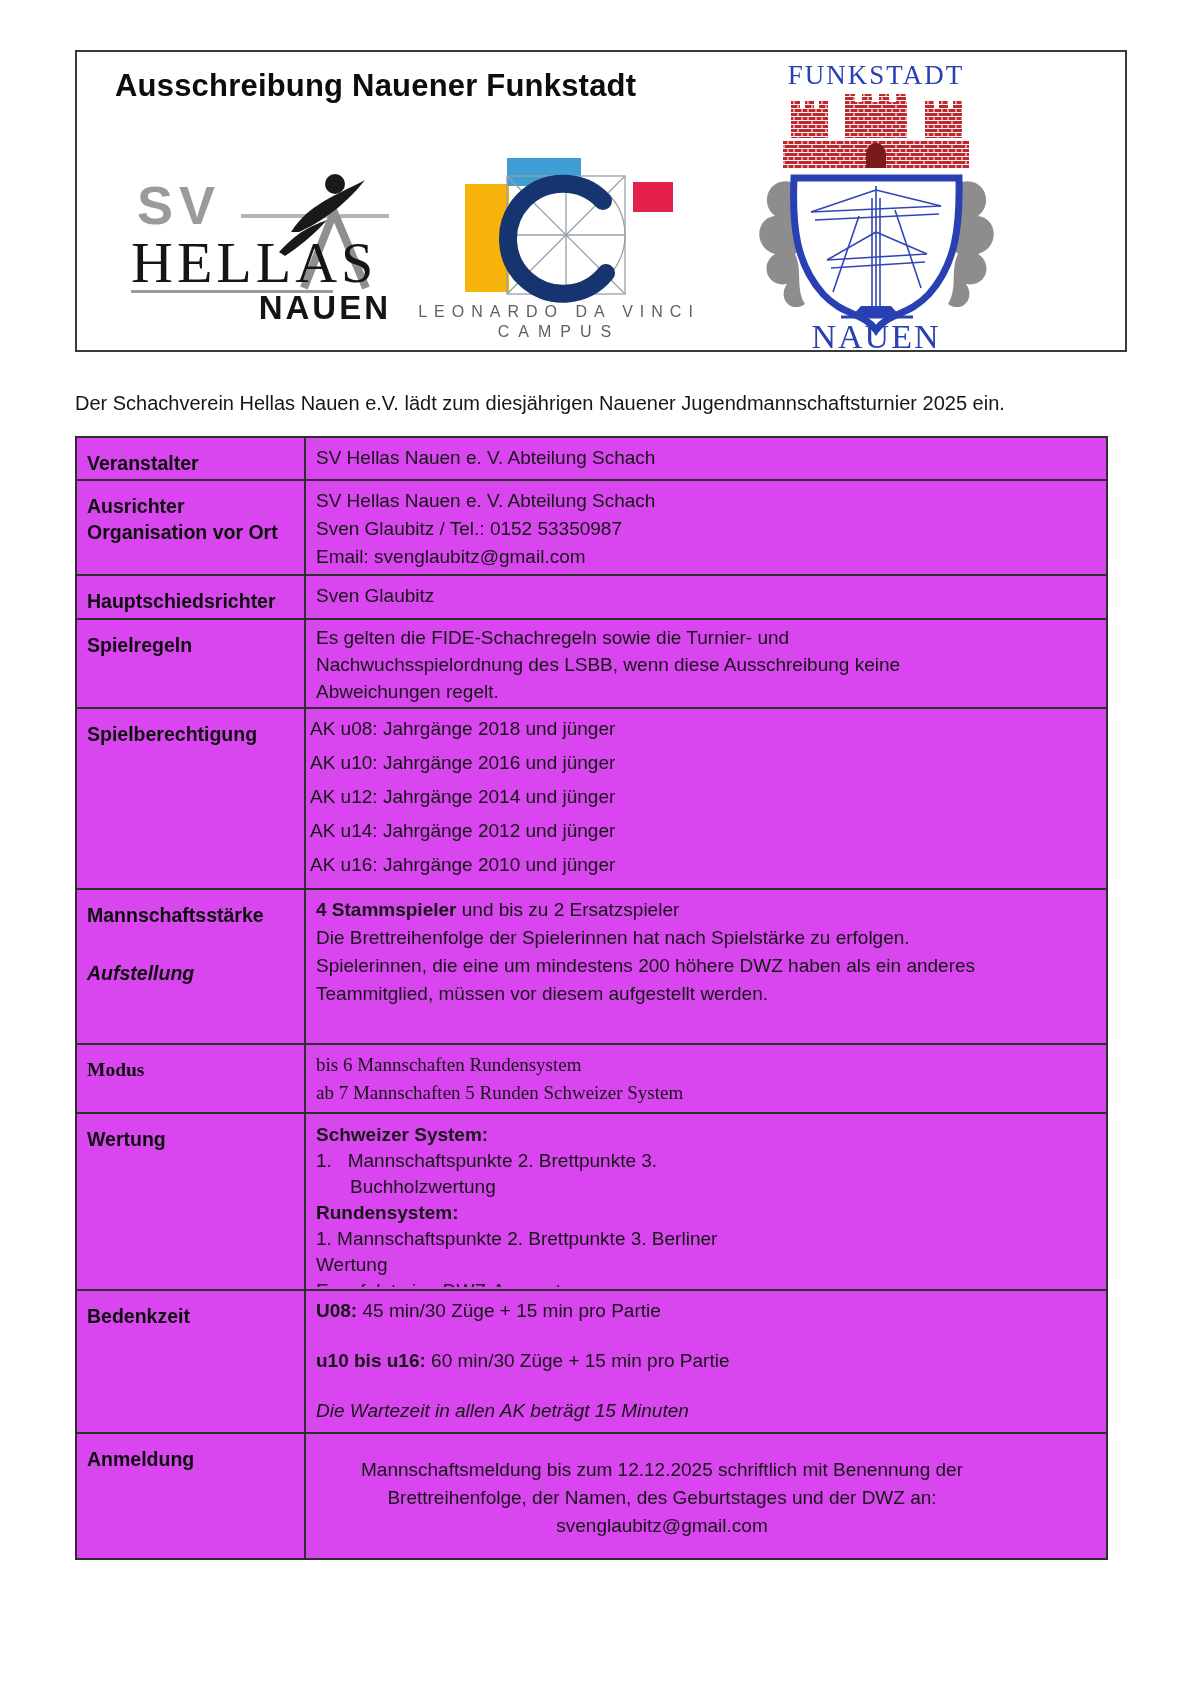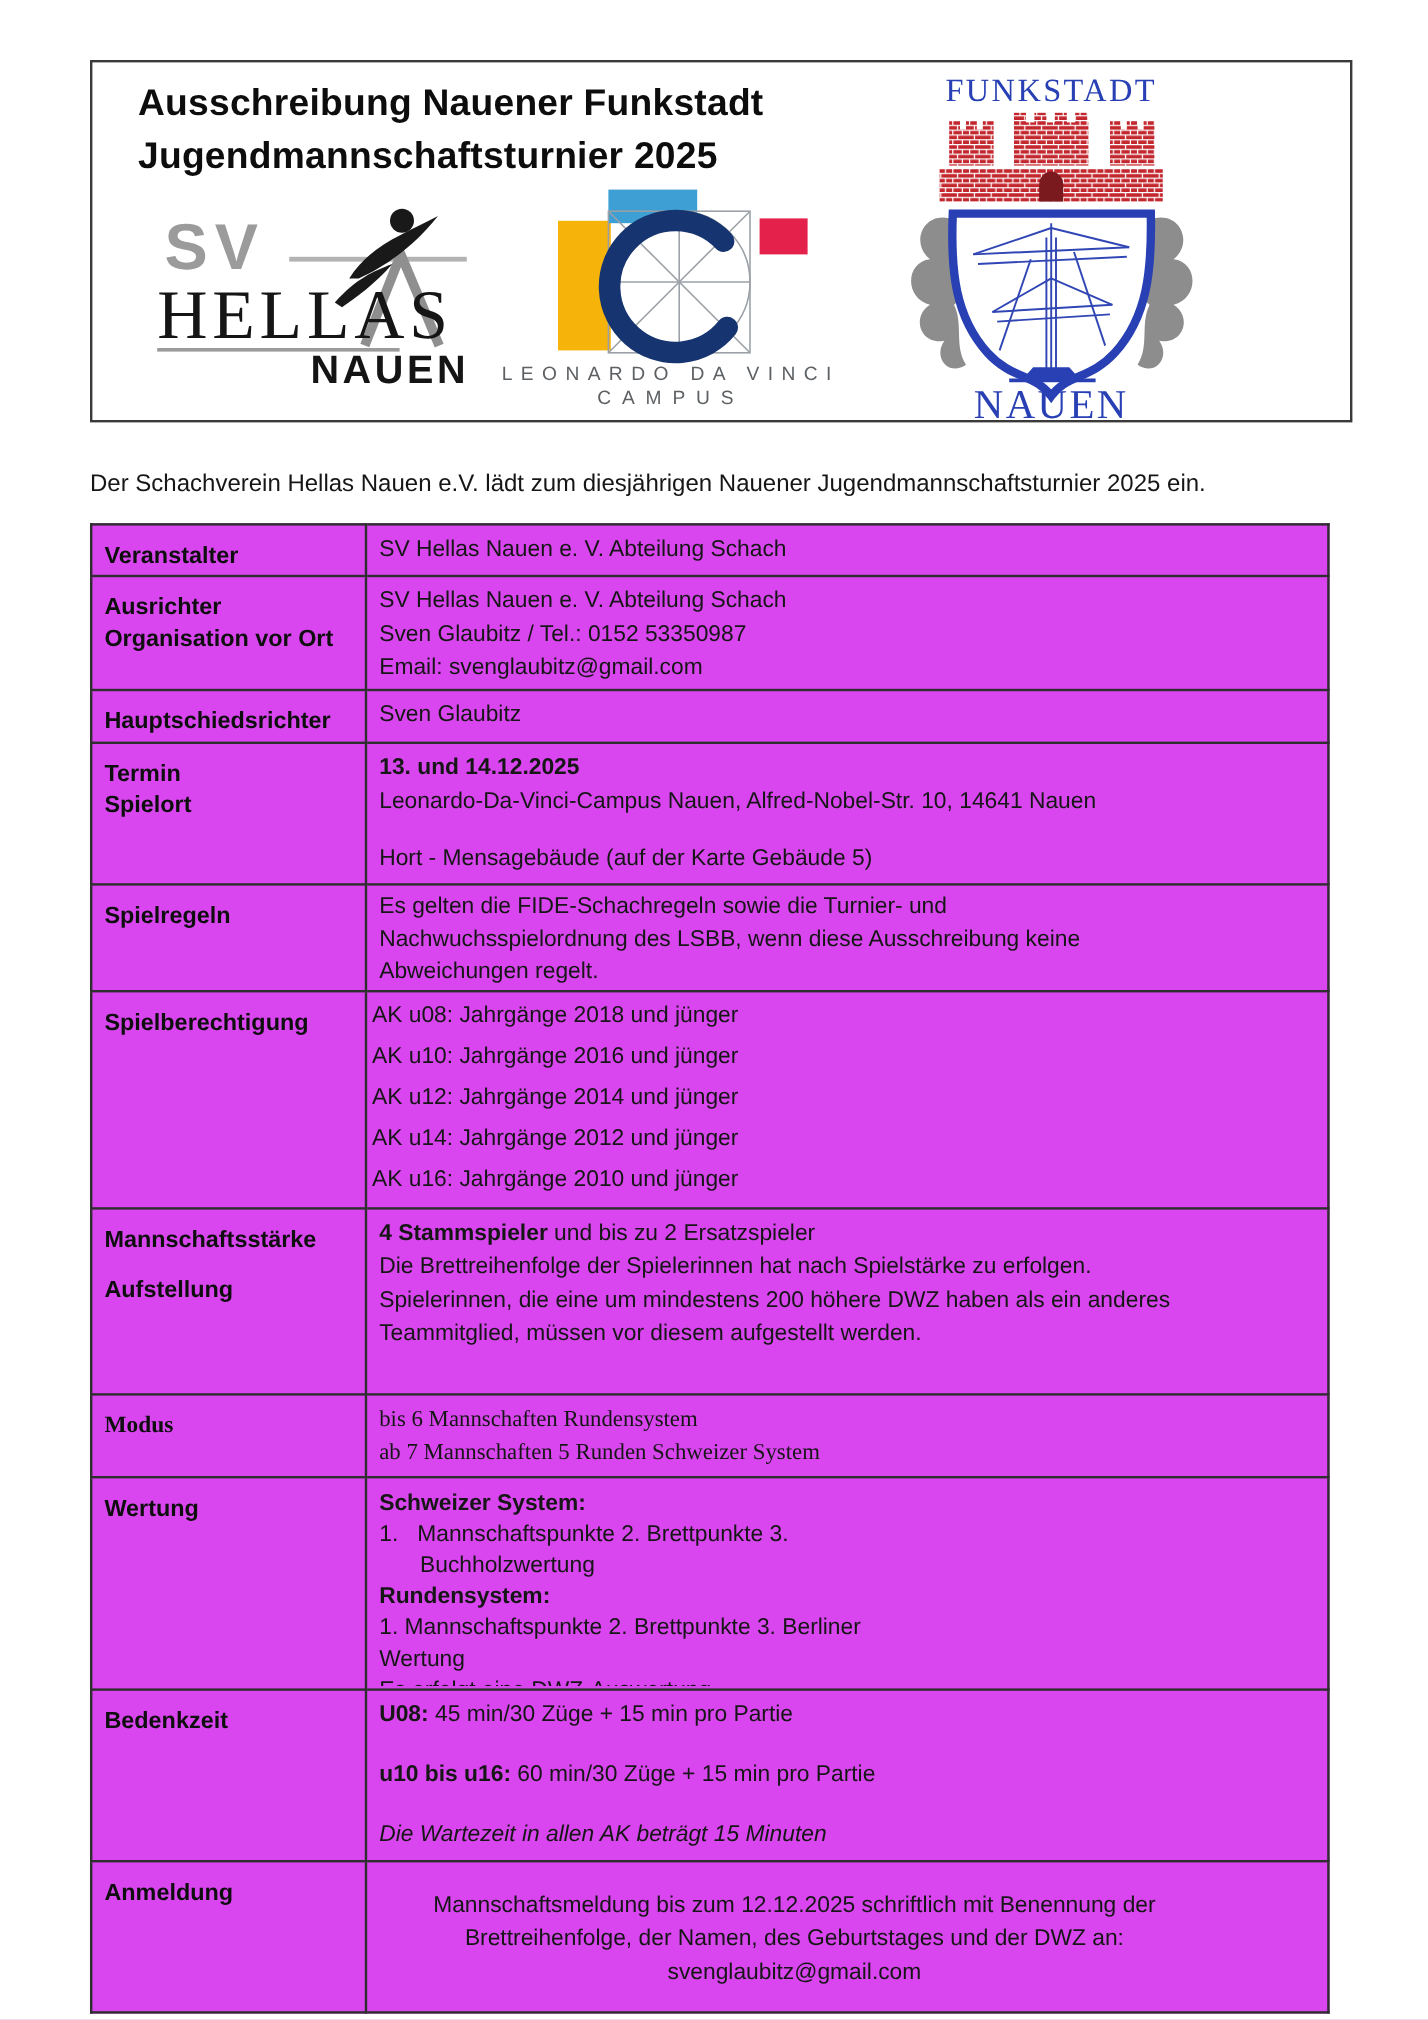--- a/index.html
+++ b/index.html
@@ -49,41 +49,40 @@
   .lbl-cell { padding: 12px 8px 0 10px; font-weight: bold; font-size: 19.5px; line-height: 26px; color:#0e0e0e; }
   .val-cell { padding: 6px 10px 2px 10px; font-size: 19px; line-height: 28px; color:#161616; }
   tr.r1  { height: 43px; }  tr.r2  { height: 95px; }  tr.r3  { height: 44px; }
   tr.r4  { height: 118px; } tr.r5  { height: 85px; }  tr.r6  { height: 181px; }
   tr.r7  { height: 155px; } tr.r8  { height: 69px; font-family: Liberation Serif, serif; }  tr.r9  { height: 171px; }
   tr.r10 { height: 143px; } tr.r11 { height: 101px; }
   .b { font-weight: bold; }
   .i { font-style: italic; }
   .mt20 { margin-top: 20px; }
   .mt22 { margin-top: 22px; }
-  .mt32 { margin-top: 16px; }
+  .mt32 { margin-top: 32px; font-style: italic; }
   .maxw600 { max-width: 600px; margin: 0; }
   .maxw660 { max-width: 660px; margin: 16px; text-align: center; }
   .maxw700 { max-width: 700px; margin: 0; }
   .ak-line { margin-bottom: 6px; }
   .pre { white-space: pre-wrap; }
   .indent34 { padding-left: 34px; }
   .r9 .val-cell { line-height: 26px; padding-top: 8px; }
   .clipped-line { height: 9px; overflow: hidden; line-height: 26px; }
   .r5 .val-cell { padding-top: 4px; line-height: 27px; }
   .r6 .val-cell { padding-left: 4px; }
 </style>
 </head>
 <body>
 
 <div class="page">
 
   <div class="header-box">
     <div class="page-title">
       <div>Ausschreibung Nauener Funkstadt</div>
-      <div>Jugendmannschaftsturnier 2025</div>
     </div>
 
     <div class="logo-hellas">
       <svg width="265" height="150" viewBox="0 0 265 150">
         <text x="8" y="54" font-family="Liberation Sans, sans-serif" font-weight="bold" font-size="54" fill="#9b9b9b" letter-spacing="6">SV</text>
         <rect x="112" y="44" width="148" height="4" fill="#b3b3b3"></rect>
 
         <path d="M175,118 L205,42 L237,118" stroke="#8f8f8f" stroke-width="8" fill="none"></path>
         <text x="2" y="112" font-family="Liberation Serif, serif" font-size="58" fill="#151515" letter-spacing="4">HELLAS</text>
 
@@ -196,31 +195,20 @@
           <div>Sven Glaubitz / Tel.: 0152 53350987</div>
           <div>Email: svenglaubitz@gmail.com</div>
         </td>
       </tr>
 
       <tr class="r3">
         <td class="lbl-cell">Hauptschiedsrichter</td>
         <td class="val-cell">Sven Glaubitz</td>
       </tr>
 
-      <tr class="r4">
-        <td class="lbl-cell">
-          <div>Termin</div>
-          <div>Spielort</div>
-        </td>
-        <td class="val-cell">
-          <div class="b">13. und 14.12.2025</div>
-          <div>Leonardo-Da-Vinci-Campus Nauen, Alfred-Nobel-Str. 10, 14641 Nauen</div>
-          <div class="mt20">Hort - Mensagebäude (auf der Karte Gebäude 5)</div>
-        </td>
-      </tr>
 
       <tr class="r5">
         <td class="lbl-cell">Spielregeln</td>
         <td class="val-cell">
           <p class="maxw600">Es gelten die FIDE-Schachregeln sowie die Turnier- und Nachwuchsspielordnung des LSBB, wenn diese Ausschreibung keine Abweichungen regelt.</p>
         </td>
       </tr>
 
       <tr class="r6">
         <td class="lbl-cell">Spielberechtigung</td>

